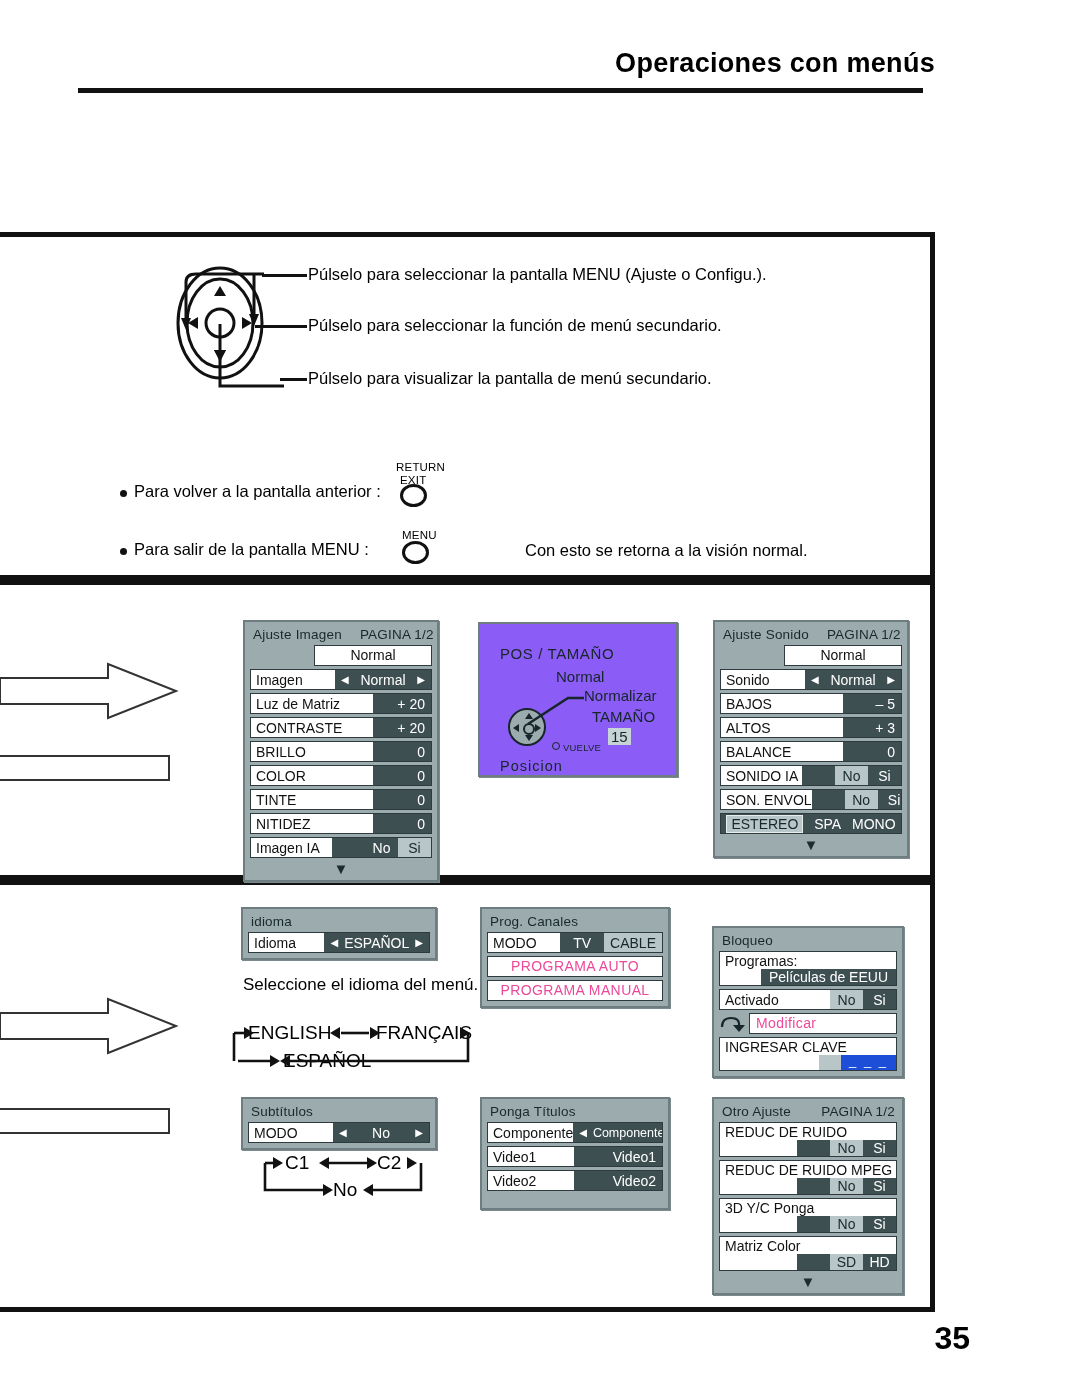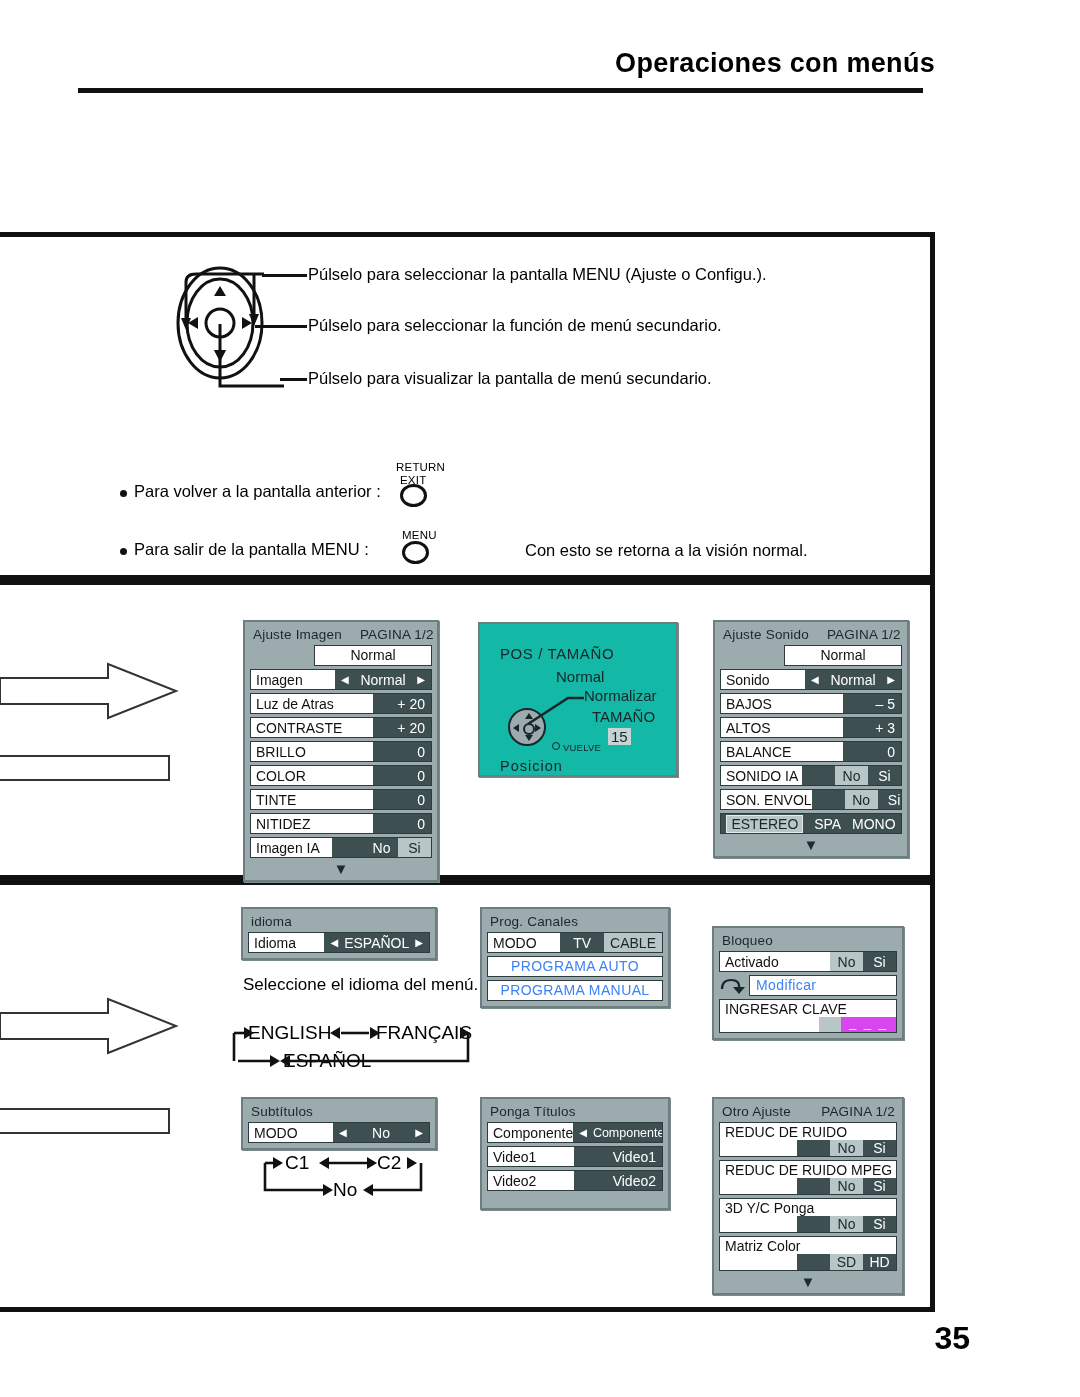--- a/index.html
+++ b/index.html
@@ -103,36 +103,36 @@
   .toggle span {
     display:flex; align-items:center; justify-content:center;
     min-width:33px; padding:0 6px; font-size:14px;
   }
   .toggle .off { background:#3e4f52; color:#fff; }
   .toggle .on  { background:#b9c6c7; color:#16282b; }
   .seg-pad { background:#3e4f52; width:7px; }
 
   
   .rowfull {
-    border:1.6px solid #2d3b3e; background:#fff; color:#3b82f6;
+    border:1.6px solid #2d3b3e; background:#fff; color:#ec4899;
     font-size:14px; text-align:center; height:21px; line-height:19px;
     margin-bottom:3px; letter-spacing:.4px;
   }
   .rowstack {
     border:1.6px solid #2d3b3e; background:#fff; margin-bottom:3px;
     padding:0; overflow:hidden;
   }
   .rowstack .t { font-size:14px; padding:1px 0 0 5px; color:#111; white-space:nowrap; }
   .rowstack .b { display:flex; justify-content:flex-end; }
 
   .downarrow { text-align:center; font-size:15px; line-height:12px; color:#1c2c2f; padding-top:2px; }
 
   
   #osd-postamano {
-    background:#14b8a6; border:2px solid #6d7d80;
+    background:#8b5cf6; border:2px solid #6d7d80;
     position:absolute; box-shadow:1px 1px 0 #7b8a8c;
   }
   .pt-t  { position:absolute; white-space:nowrap; color:#16262a; }
 
   
   .pad-outer {
     position:absolute; width:38px; height:38px; border-radius:50%;
     border:2px solid #16262a; background:#9cabad;
   }
   .pad-inner {
@@ -225,21 +225,21 @@
   <div class="row">
     <div class="lab">Imagen</div>
     <div class="val wide arrows">
       <span class="arw">◀</span>
       <span>Normal</span>
       <span class="arw">▶</span>
     </div>
   </div>
 
   <div class="row">
-    <div class="lab">Luz de Atras</div>
+    <div class="lab">Luz de Matriz</div>
     <div class="val">+ 20</div>
   </div>
   <div class="row">
     <div class="lab">CONTRASTE</div>
     <div class="val">+ 20</div>
   </div>
   <div class="row">
     <div class="lab">BRILLO</div>
     <div class="val">0</div>
   </div>
@@ -398,20 +398,26 @@
       <span class="on" style="min-width:48px;">CABLE</span>
     </div>
   </div>
   <div class="rowfull">PROGRAMA  AUTO</div>
   <div class="rowfull" style="margin-bottom:0;">PROGRAMA  MANUAL</div>
 </div>
 
 <div class="osd" id="osd-bloqueo" style="left:712px;top:926px;width:192px;">
   <div class="osd-title">Bloqueo</div>
 
+  <div class="rowstack">
+    <div class="t">Programas:</div>
+    <div class="b">
+        <span style="background:#3e4f52;color:#fff;font-size:14px;padding:0 8px;">Películas de EEUU</span>
+      </div>
+  </div>
 
   <div class="row">
     <div class="lab">Activado</div>
     <div class="toggle">
       <span class="on">No</span>
       <span class="off">Si</span>
     </div>
   </div>
 
   <div style="display:flex;align-items:center;gap:4px;margin-bottom:3px;">
@@ -419,21 +425,21 @@
       <path d="M3,12 Q3,3 12,3 Q21,3 20,11" fill="none" stroke="#16262a" stroke-width="2.2"></path>
       <polygon points="14,10 26,10 20,17" fill="#16262a"></polygon>
     </svg>
     <div class="rowfull" style="flex:1;margin-bottom:0;text-align:left;padding-left:6px;">Modificar</div>
   </div>
 
   <div class="rowstack" style="margin-bottom:0;">
     <div class="t">INGRESAR CLAVE</div>
     <div class="b" style="align-items:flex-end;">
       <span style="background:#b9c6c7;width:22px;height:15px;display:inline-block;"></span>
-      <span style="background:#d946ef;color:#fff;font-size:13px;padding:0 8px;letter-spacing:2px;height:15px;line-height:11px;">_   _   _</span>
+      <span style="background:#1d4ed8;color:#fff;font-size:13px;padding:0 8px;letter-spacing:2px;height:15px;line-height:11px;">_   _   _</span>
     </div>
   </div>
 </div>
 
 <div class="osd" id="osd-subtitulos" style="left:241px;top:1097px;width:196px;">
   <div class="osd-title">Subtítulos</div>
   <div class="row" style="margin-bottom:0;">
     <div class="lab">MODO</div>
     <div class="val wide arrows">
       <span class="arw">◀</span>

